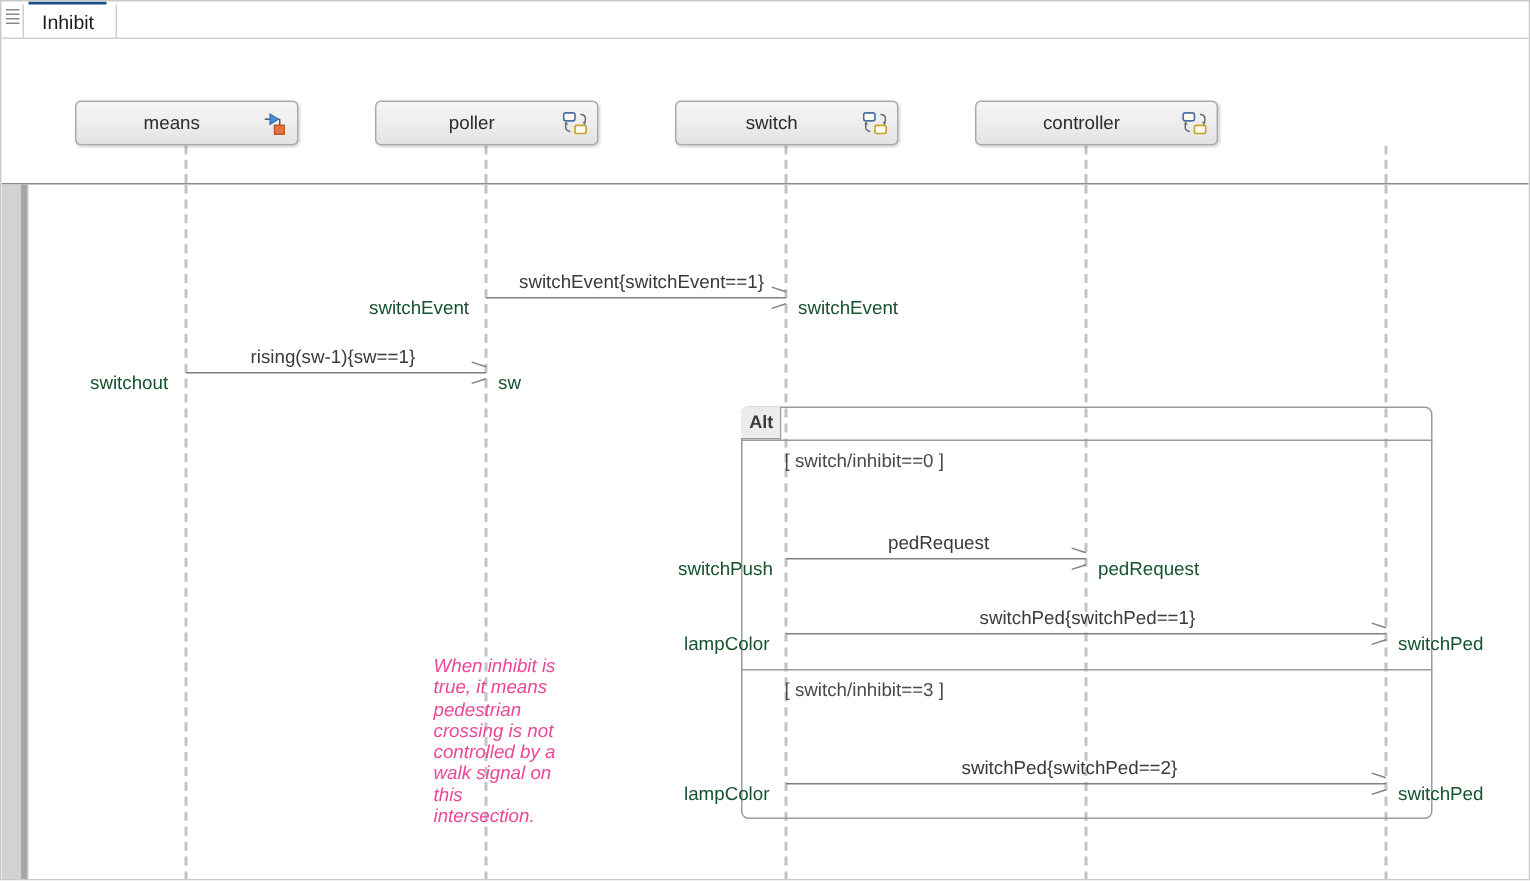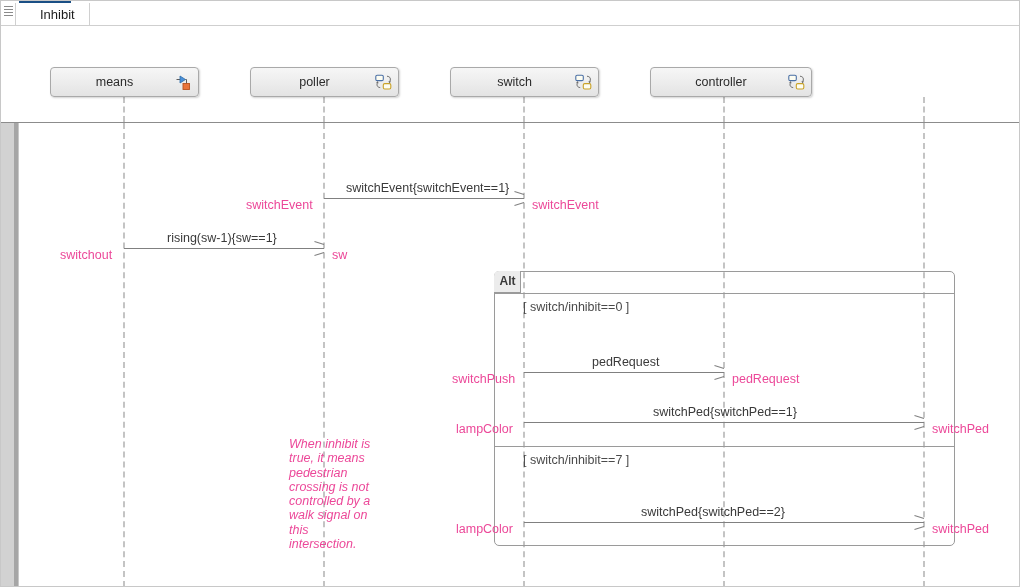--- a/index.html
+++ b/index.html
@@ -40,21 +40,21 @@
   #tab-grip i {
     display: block;
     height: 1px;
     margin-bottom: 2px;
     background: #8a8a8a;
   }
   #tab-inhibit {
     position: absolute;
     left: 14px; top: 2px;
     height: 23px;
-    padding: 0 14px 0 24px;
+    padding: 0 14px 0 12px;
     line-height: 23px;
     font-size: 13px;
     color: #1c1c1c;
     background: #ffffff;
     border-left: 1px solid #d0d0d0;
     border-right: 1px solid #d0d0d0;
     box-sizing: border-box;
     white-space: nowrap;
   }
   #tabbar-underline {
@@ -155,21 +155,21 @@
 
   .msg-label {
     position: absolute;
     font-size: 12.5px;
     color: #3a3a3a;
     white-space: nowrap;
   }
   .port-label {
     position: absolute;
     font-size: 12.5px;
-    color: #ec4899;
+    color: #14532d;
     white-space: nowrap;
   }
 
   
   #alt-frame {
     position: absolute;
     left: 493px; top: 245px;
     width: 461px; height: 275px;
     border: 1px solid #9a9a9a;
     border-radius: 5px;
@@ -312,21 +312,21 @@
 
 
     <div id="alt-frame"></div>
     <div id="alt-tab">
       <div id="alt-tab-label">Alt</div>
     </div>
     <div class="alt-sep" style="left:493px; top:267px; width:461px;"></div>
     <div class="alt-sep" style="left:493px; top:420px; width:461px;"></div>
 
     <div class="alt-guard" style="left:498px; top:274px;">[ switch/inhibit==0 ]</div>
-    <div class="alt-guard" style="left:498px; top:427px;">[ switch/inhibit==7 ]</div>
+    <div class="alt-guard" style="left:498px; top:427px;">[ switch/inhibit==3 ]</div>
 
     <div class="msg-arrow" style="left:323px; top:172px; width:200px;"></div>
     <div class="msg-head" style="left:523px; top:172px;"></div>
     <div class="msg-label" style="left:345px; top:155px;">switchEvent{switchEvent==1}</div>
     <div class="port-label" style="left:245px; top:172px;">switchEvent</div>
     <div class="port-label" style="left:531px; top:172px;">switchEvent</div>
 
     <div class="msg-arrow" style="left:123px; top:222px; width:200px;"></div>
     <div class="msg-head" style="left:323px; top:222px;"></div>
     <div class="msg-label" style="left:166px; top:205px;">rising(sw-1){sw==1}</div>

